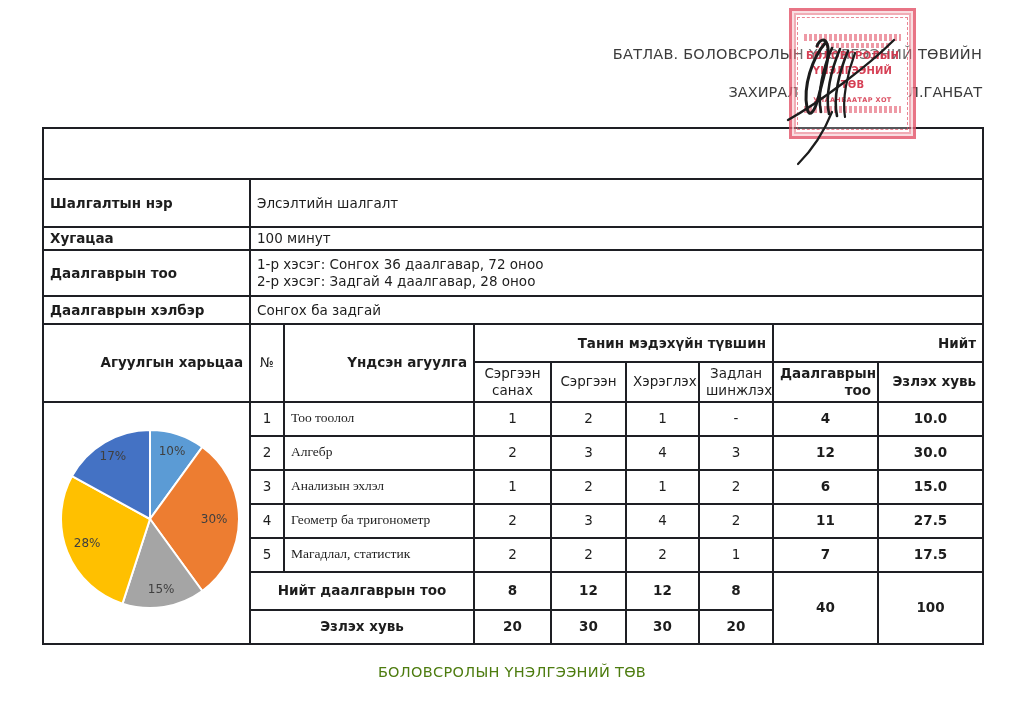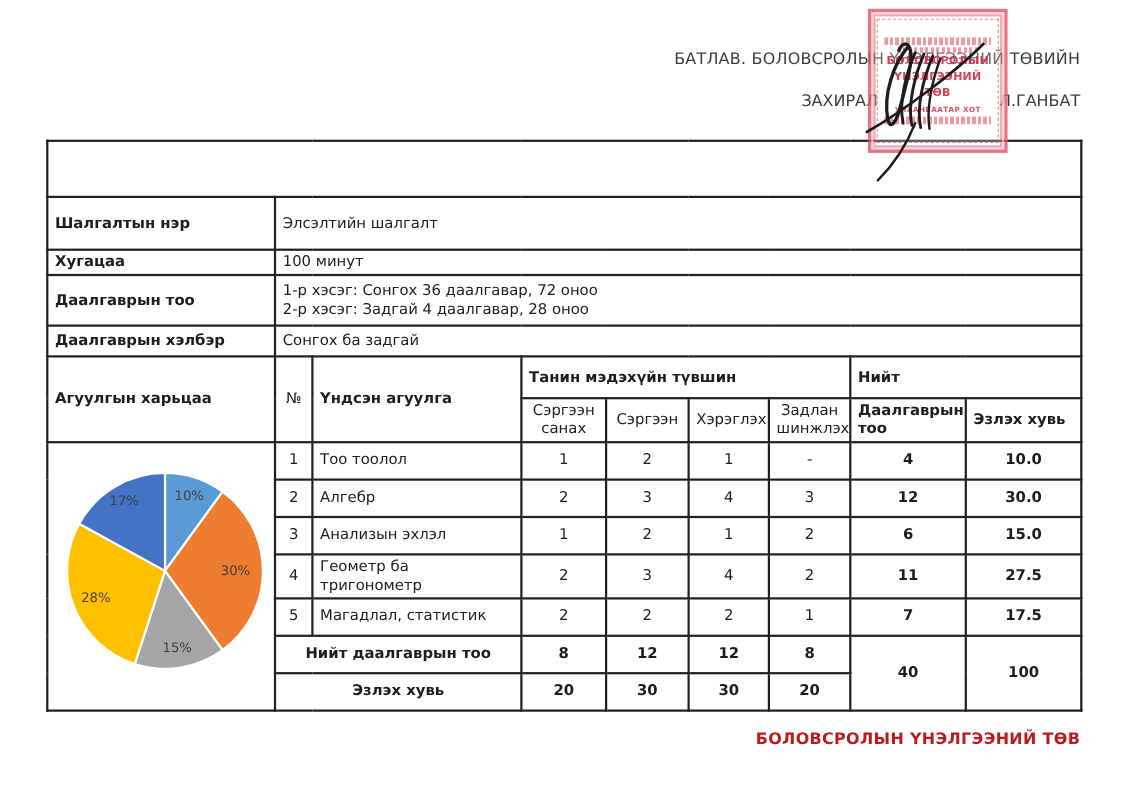--- a/index.html
+++ b/index.html
@@ -49,35 +49,35 @@
   table.blueprint td {
     border:2px solid #1e1f24; background:#fff; font-size:13.5px;
     padding:2px 6px; vertical-align:middle; line-height:1.25;
   }
   td.title-cell {
     background:#1f73b9; color:#ffffff; font-weight:bold; text-align:center;
     font-size:16.5px; letter-spacing:.2px;
   }
   td.lbl { font-weight:bold; font-size:14px; padding-left:13px; }
   td.val { font-size:14px; padding-left:14px; }
-  td.hdr { font-weight:bold; text-align:left; font-size:14px;margin-top:37px; }
+  td.hdr { font-weight:bold; text-align:right; font-size:14px;margin-top:37px; }
   td.subhdr { text-align:center; font-size:13px; }
   td.ctr { text-align:center; }
-  td.name { padding-left:9px; }
+  td.name { padding-left:9px;font-family:Liberation Serif, serif; }
   td.blue { background:#d9e2f2; }
   td.bold { font-weight:bold; font-size:14px; }
   td.pie-cell { padding:0; text-align:center; vertical-align:middle; }
   .pie-label {
     font-size:12px; fill:#3f3f3f; text-anchor:middle; dominant-baseline:middle;
     font-family:"DejaVu Sans","Liberation Sans",sans-serif;
   }
   
   .brand {
-    position:absolute; left:42px; top:664px; width:940px; text-align:right;
-    color:#b91c1c; font-weight:bold; font-size:14.5px; letter-spacing:.3px;
+    position:absolute; left:42px; top:664px; width:940px; text-align:center;
+    color:#4d7c0f; font-weight:normal; font-size:14.5px; letter-spacing:.3px;
   }
 </style>
 </head>
 <body>
 
 <div class="approval-line1">БАТЛАВ. БОЛОВСРОЛЫН ҮНЭЛГЭЭНИЙ ТӨВИЙН</div>
 <div class="approval-line2">
   <span>ЗАХИРАЛ</span>
   <span class="approval-gap"></span>
   <span>Л.ГАНБАТ</span>

